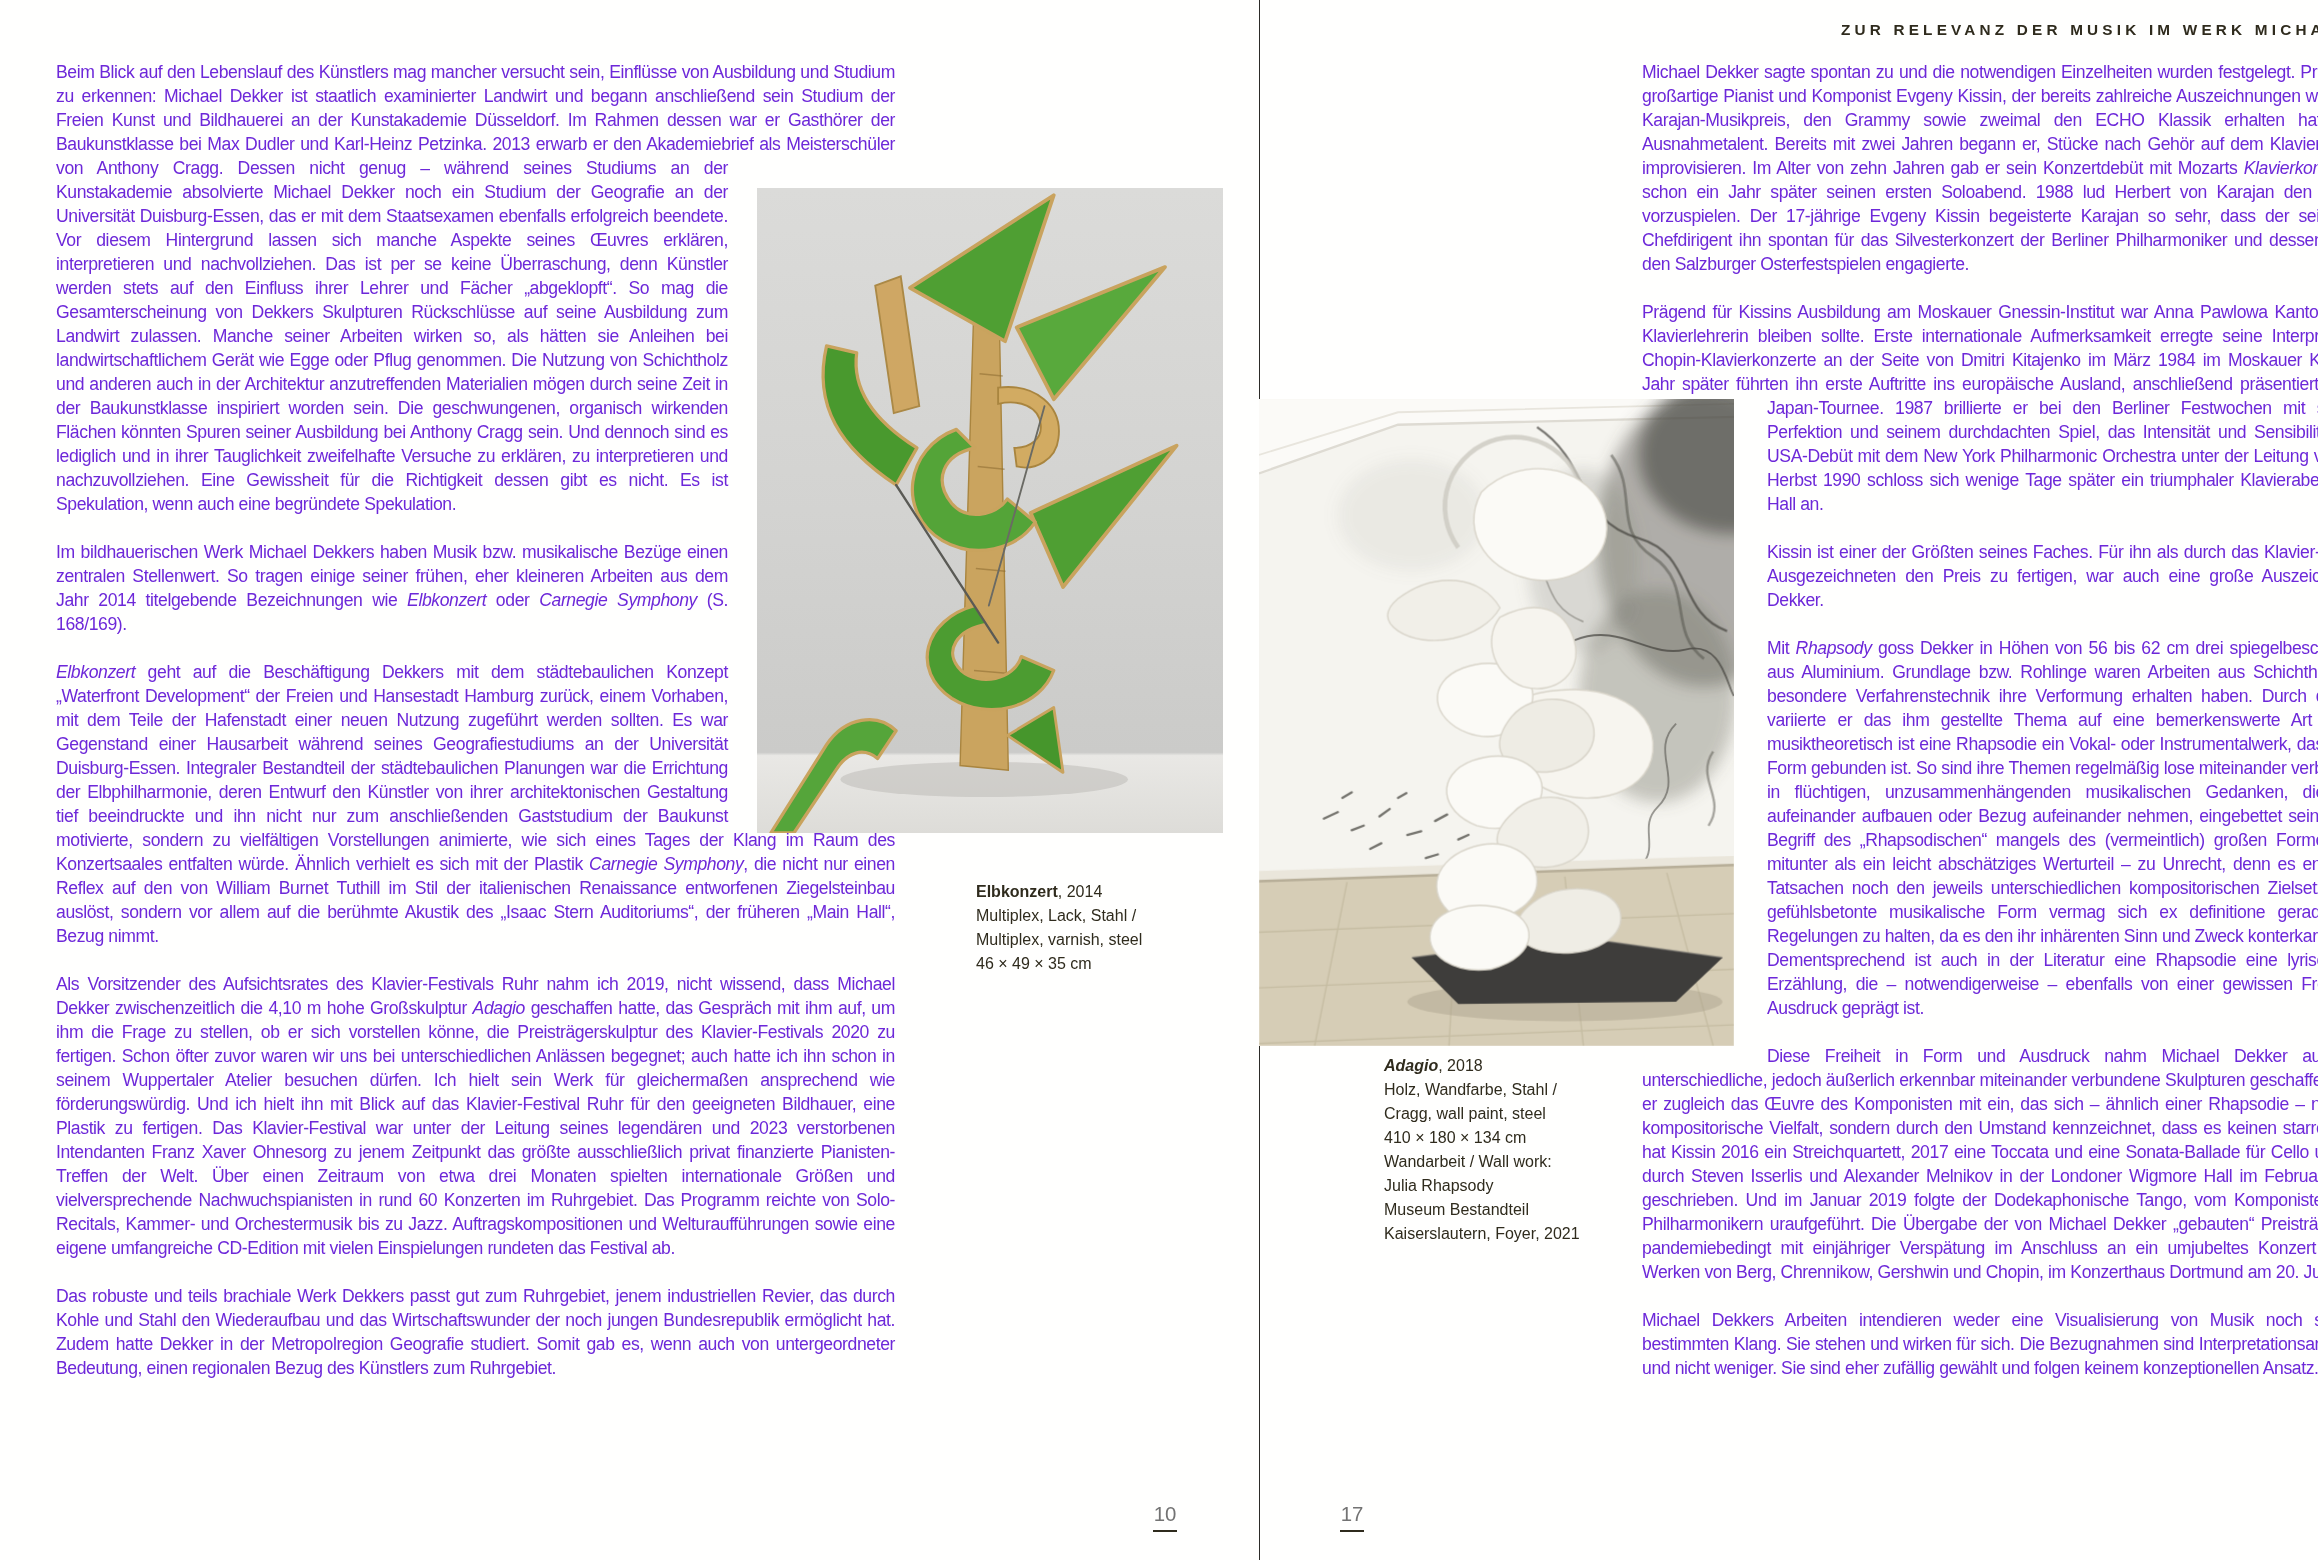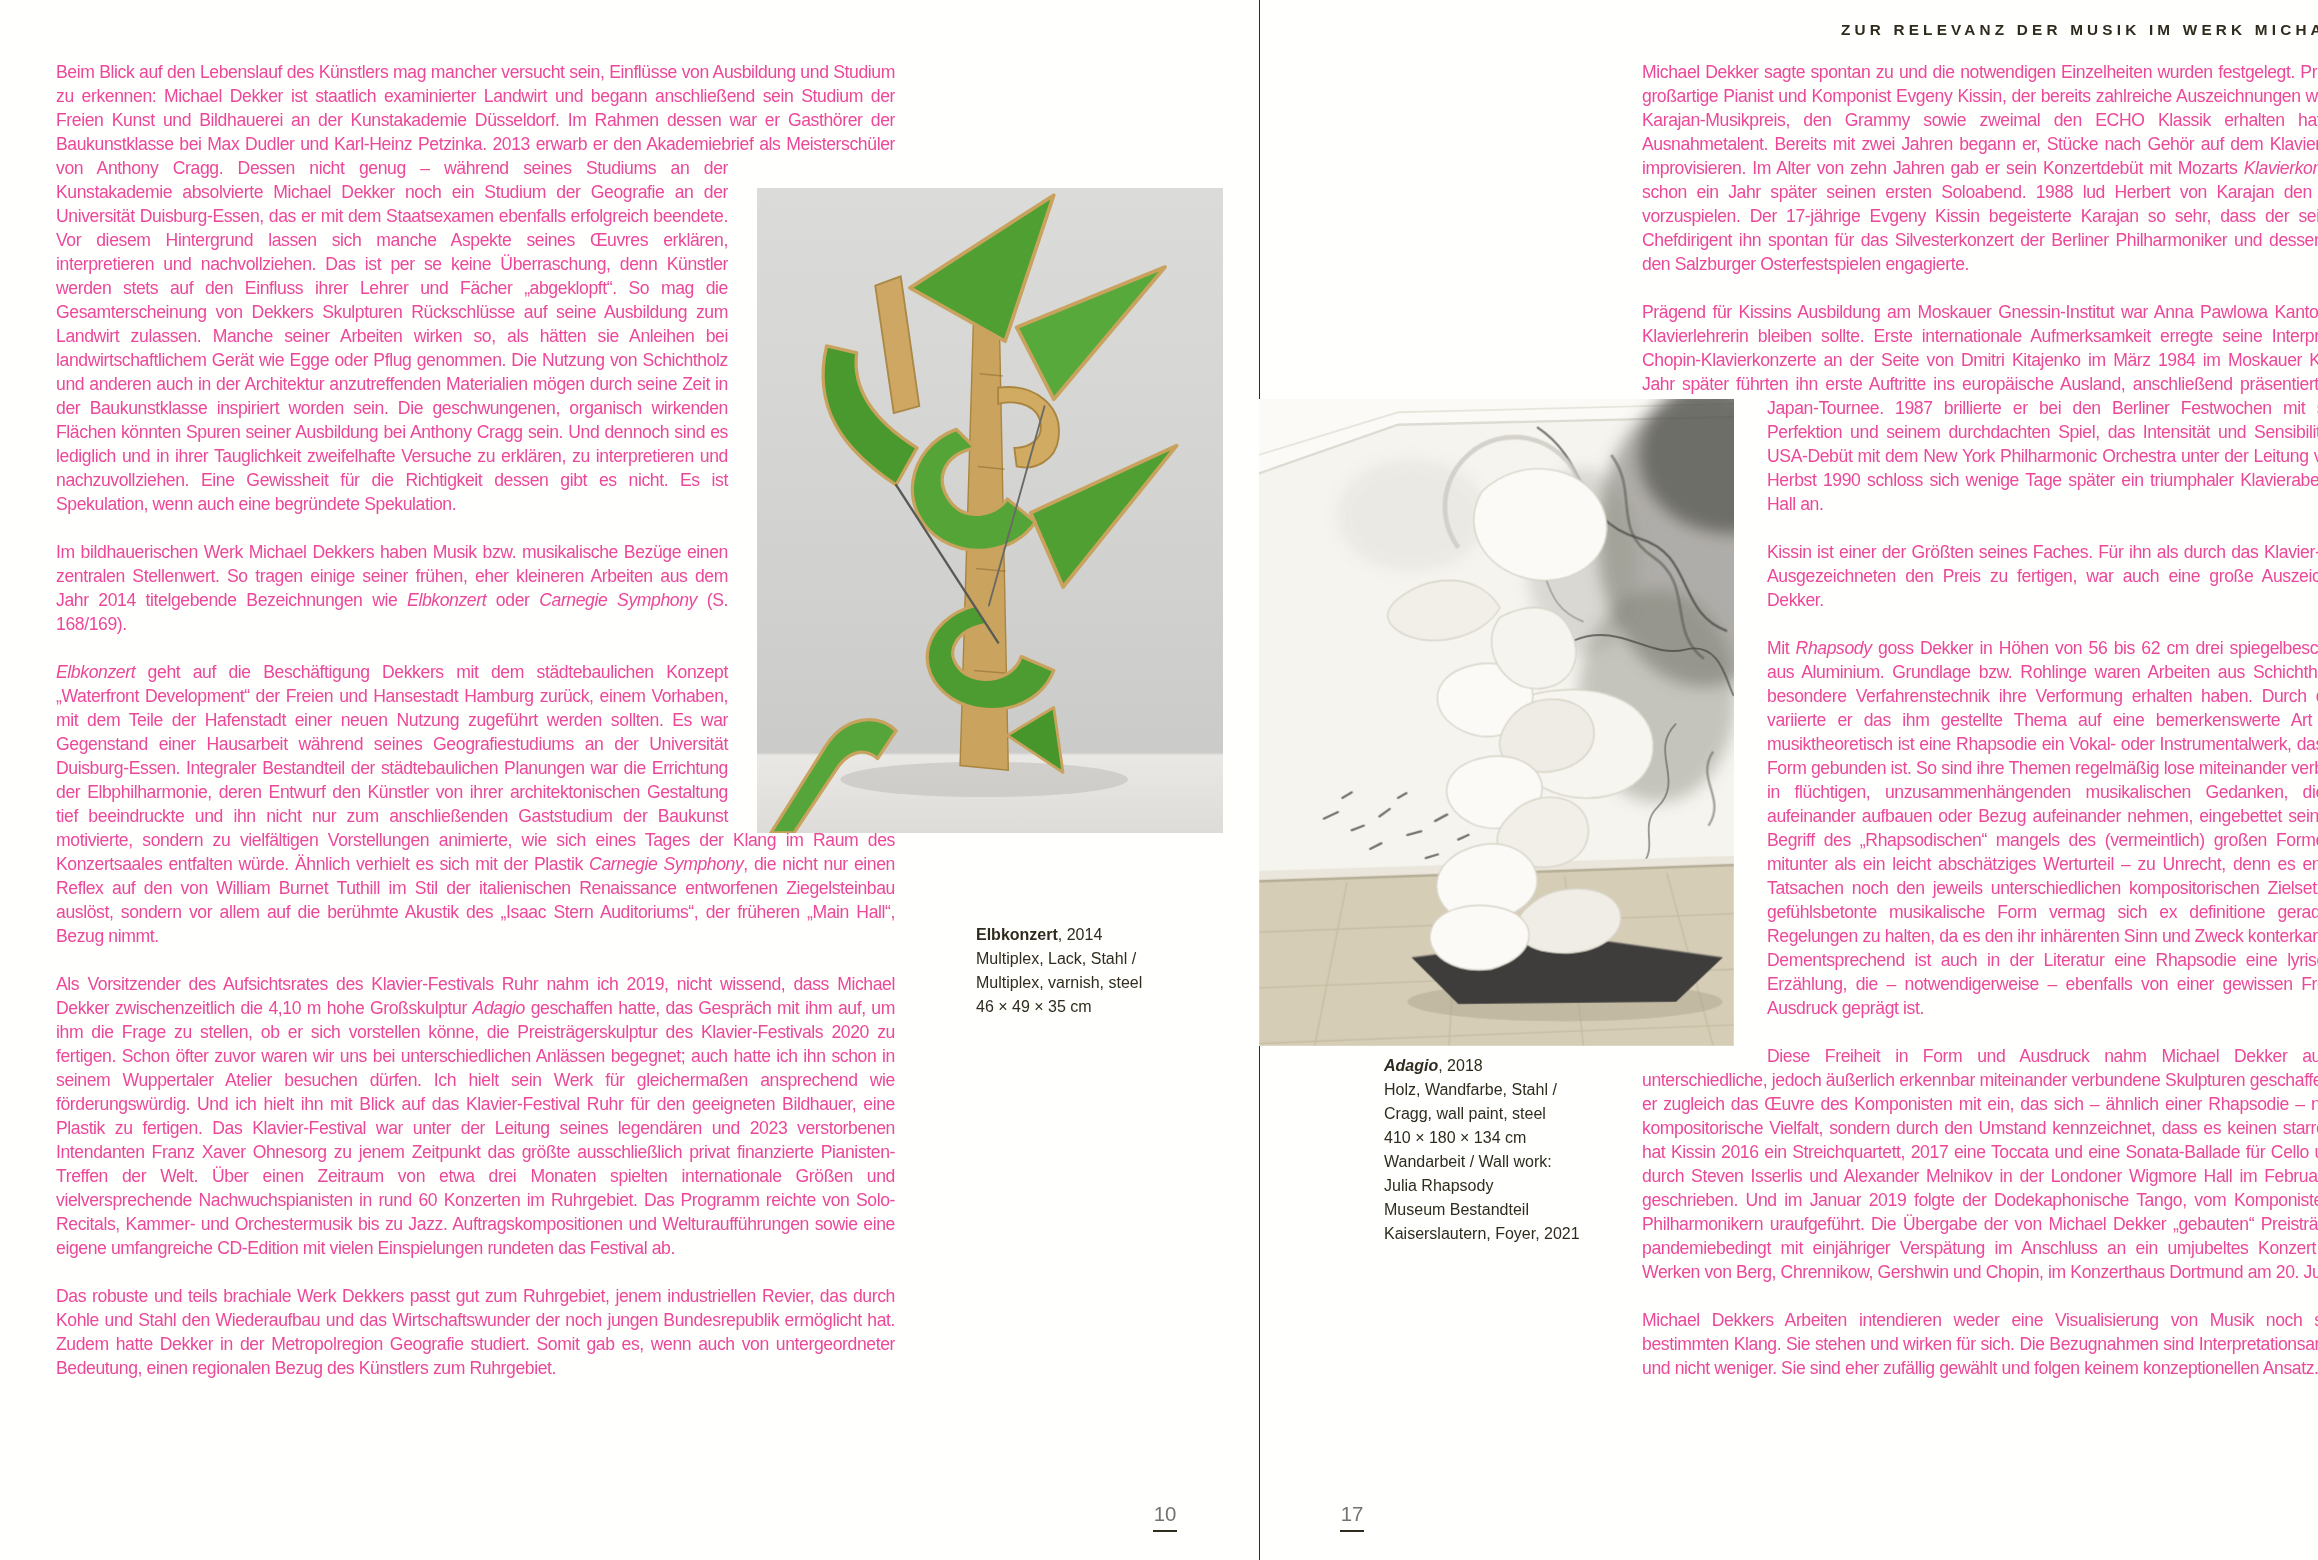--- a/index.html
+++ b/index.html
@@ -10,21 +10,21 @@
   
   .running-head{
     position:absolute;top:21.3px;right:57px;font-size:15.3px;font-weight:bold;
     letter-spacing:4.2px;margin-right:-4.2px;white-space:nowrap;color:#2f2b1d;
   }
   
   .gutter-line{position:absolute;left:1259px;top:0;width:1.4px;height:1561px;background:#2c2b28;}
   
   .textcol{
     position:absolute;font-size:17.6px;line-height:24px;letter-spacing:-0.4px;
-    text-align:justify;hyphens:auto;-webkit-hyphens:auto;color:#ec4899;
+    text-align:justify;hyphens:auto;-webkit-hyphens:auto;color:#6d28d9;
   }
   .left-col{left:56px;top:60px;width:839px;}
   .right-col{left:1642px;top:60px;width:821px;}
   .para{margin:0;}
   .para + .para{margin-top:24px;}
   .para.nogap{margin-top:0;}
   .it{font-style:italic;}
   .bd{font-weight:bold;}
   
   .sp-l1{float:right;width:0;height:107px;}
@@ -34,21 +34,21 @@
   
   .photo{position:absolute;overflow:hidden;}
   .photo-elb{
     left:757px;top:188px;width:466px;height:645px;
     background:linear-gradient(180deg,#dbdbd9 0%,#d3d3d1 50%,#cbcbc9 87.5%,#e9e8e5 88%,#dddcd8 100%);
   }
   .photo-adagio{left:1259px;top:399px;width:475px;height:647px;background:#f5f4ef;}
   .photo svg{display:block;width:100%;height:100%;}
   
   .caption{position:absolute;font-size:16px;line-height:24px;color:#2f2b1d;white-space:nowrap;}
-  .caption-elb{left:976px;top:923px;}
+  .caption-elb{left:976px;top:880px;}
   .caption-adagio{left:1376px;top:1054px;margin-left:8px;}
   
   .pagenum{position:absolute;top:1503px;font-size:20.4px;color:#737373;text-align:center;}
   .pagenum .num{display:block;}
   .pagenum .rule{display:block;width:24px;height:1.9px;background:#2f2b1d;margin:3.7px auto 0 auto;}
   .pagenum-left{left:1149px;width:32px;}
   .pagenum-right{left:1336px;width:32px;}
 </style>
 </head>
 <body>

